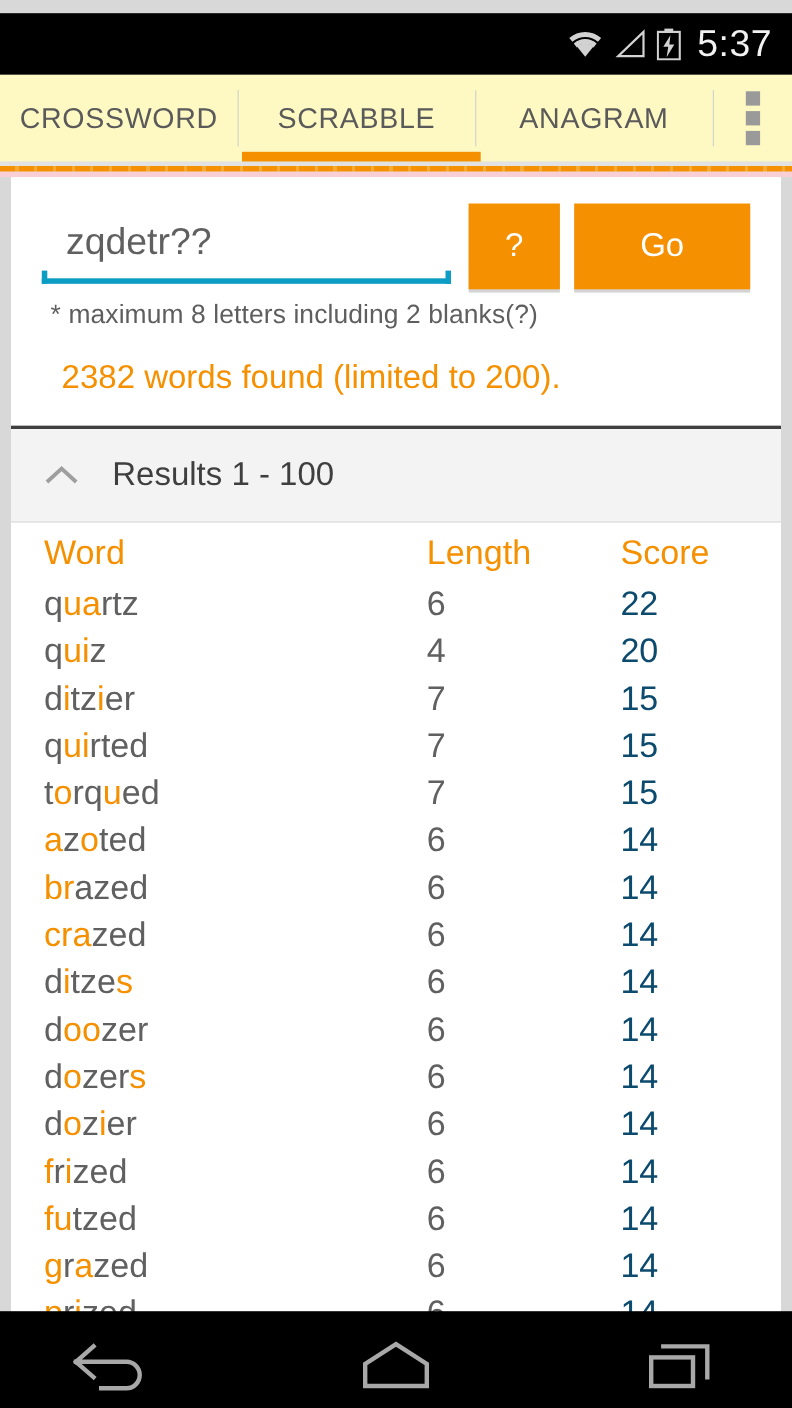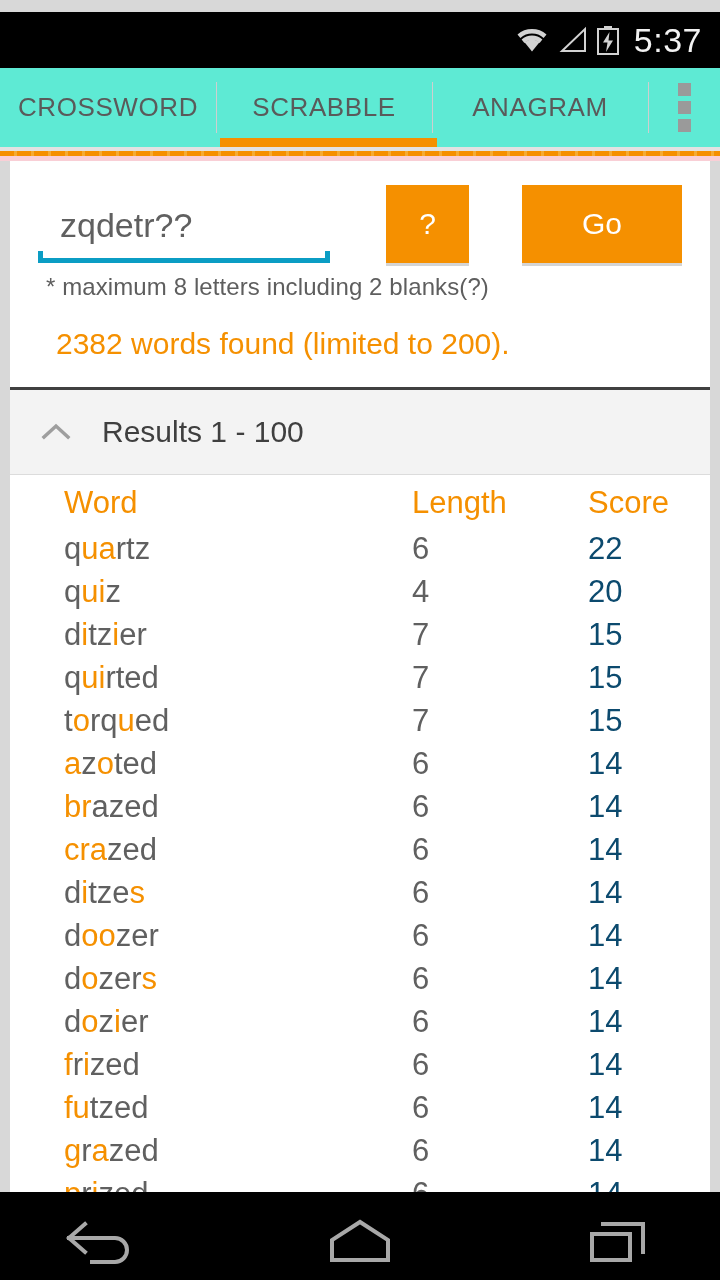--- a/index.html
+++ b/index.html
@@ -18,21 +18,21 @@
     padding-right:18px; gap:9px;
   }
   .sb-icon { display:block; }
   .sb-clock {
     color:#f2f2f2; font-size:34px; letter-spacing:0.5px;
     margin-left:6px; line-height:1;
   }
 
   
   .tabbar {
-    height:79px; background:#5eead4;
+    height:79px; background:#fef9c3;
     display:flex; align-items:stretch; position:relative;
   }
   .tab {
     flex:0 0 216px; display:flex; align-items:center; justify-content:center;
     font-size:26px; color:#5a5a5a; letter-spacing:0.6px; position:relative;
   }
   .tab + .tab::before {
     content:""; position:absolute; left:0; top:14px; bottom:14px;
     width:1px; background:#cfcfcf;
   }
@@ -66,21 +66,21 @@
     position:absolute; left:0; right:0; top:9px; height:5px;
     background:#f9cfd6;
   }
 
   
   .content { position:absolute; top:149px; left:0; right:0; bottom:100px; }
   .card {
     background:#fff; margin:0 10px;
   }
   .search-row {
-    display:flex; align-items:flex-end; padding:24px 28px 0 28px;gap:40px;
+    display:flex; align-items:center; padding:24px 28px 0 28px;
   }
   .field-wrap { flex:1 1 auto; margin-right:16px; position:relative; }
   .field-text {
     font-size:34px; color:#606060; padding:12px 0 14px 22px;
     line-height:1.1; min-height:62px;
   }
   .field-underline {
     height:5px; background:#0b9dc4; position:relative;
   }
   .field-underline::before, .field-underline::after {
@@ -114,21 +114,21 @@
     border-bottom:1px solid #dcdcdc;
     height:88px; display:flex; align-items:center; padding-left:26px;
   }
   .chev { width:40px; height:40px; position:relative; margin-right:26px; }
   .results-title { font-size:30px; color:#3f3f3f; }
 
   
   .table { background:#fff; padding:0 0 0 0; }
   .trow {
     display:flex; align-items:baseline;
-    height:43px; padding-left:54px; font-size:31px;
+    height:43px; padding-left:30px; font-size:31px;
   }
   .trow.header { height:56px; padding-top:10px; }
   .c-word   { width:348px; color:#606060; white-space:nowrap; }
   .c-len    { width:176px; color:#606060; }
   .c-score  { width:120px; color:#0c4a6e; }
   .header .c-word, .header .c-len, .header .c-score { color:#f59000; }
   .hot { color:#f59000; }
 
   .table-clip { overflow:hidden; }
 

